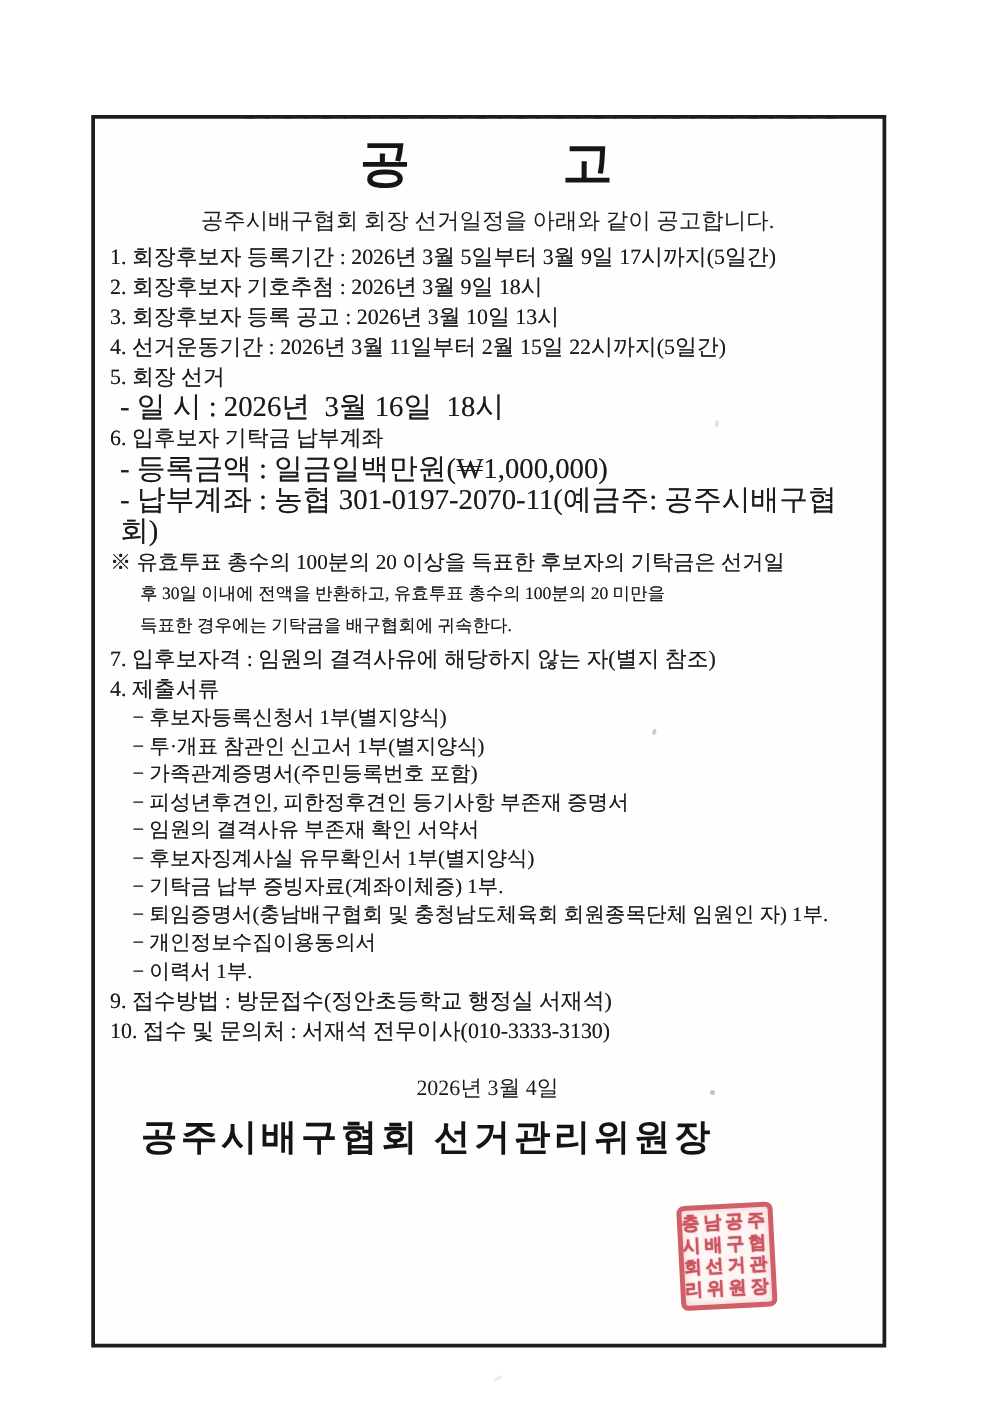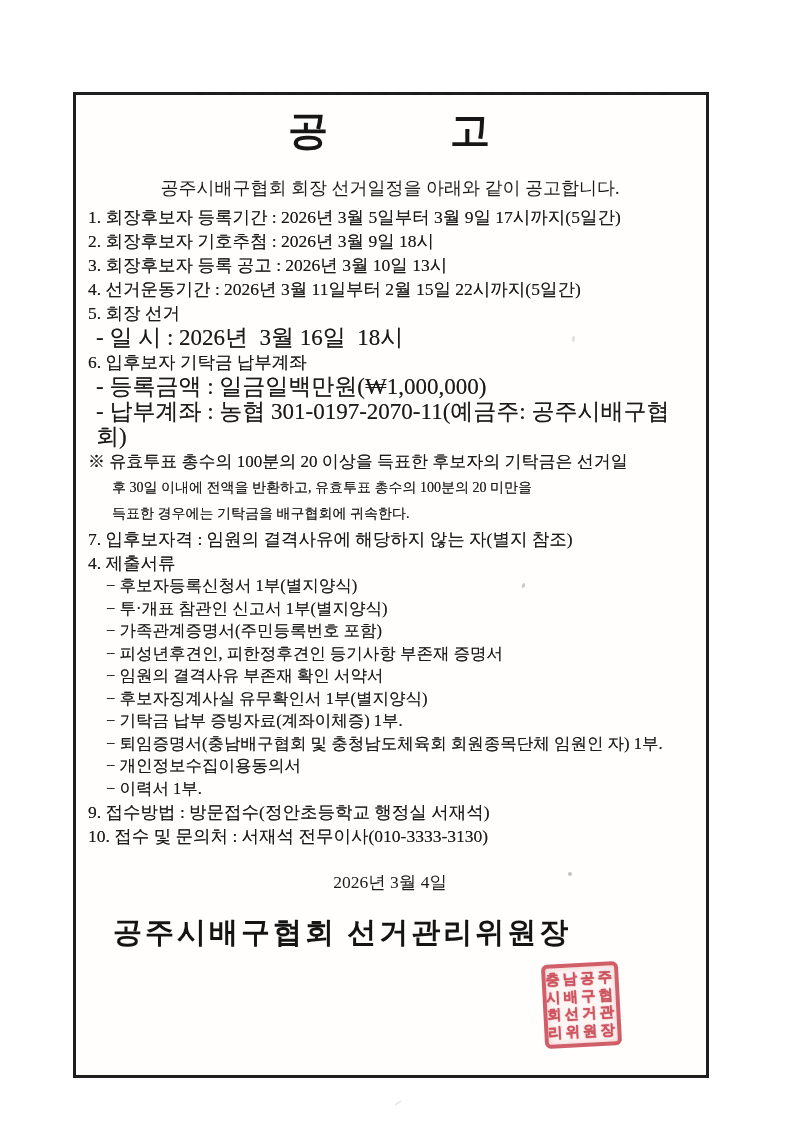--- a/index.html
+++ b/index.html
@@ -31,39 +31,39 @@
     margin:6px 0 0 0;
     text-align:center;
     font-size:40px;
     font-weight:bold;
     letter-spacing:2px;
     line-height:48px;
     white-space:pre;
     color:#161616;
   }
   .intro{
-    margin:20px 0 0 0;
+    margin:8px 0 0 0;
     text-align:center;
     font-size:18px;
     line-height:26px;
     white-space:pre-wrap;
   }
   .body-lines{margin-top:4px;}
   .body-lines p{
     margin:0;
     white-space:pre-wrap;
     text-shadow:0 0 .4px rgba(20,20,20,.6);
   }
   .b-item{margin-top:9px;font-size:17.5px;line-height:24px;}
   .b-sub{font-size:23px;line-height:25px;padding-left:8px;}
   .b-dash{font-size:16.5px;line-height:22.5px;padding-left:18px;}
   .b-note{font-size:17px;line-height:26px;padding-left:24px;text-indent:-24px;margin-top:2px;}
   .b-notecont{font-size:14px;line-height:26px;padding-left:24px;}
   .date-line{
-    margin:22px 0 18px 0;
+    margin:22px 0 8px 0;
     text-align:center;
     font-size:17.5px;
     line-height:24px;
   }
   .sig-row{
     text-align:center;
     padding-right:96px;
   }
   .signature{
     font-size:29px;

